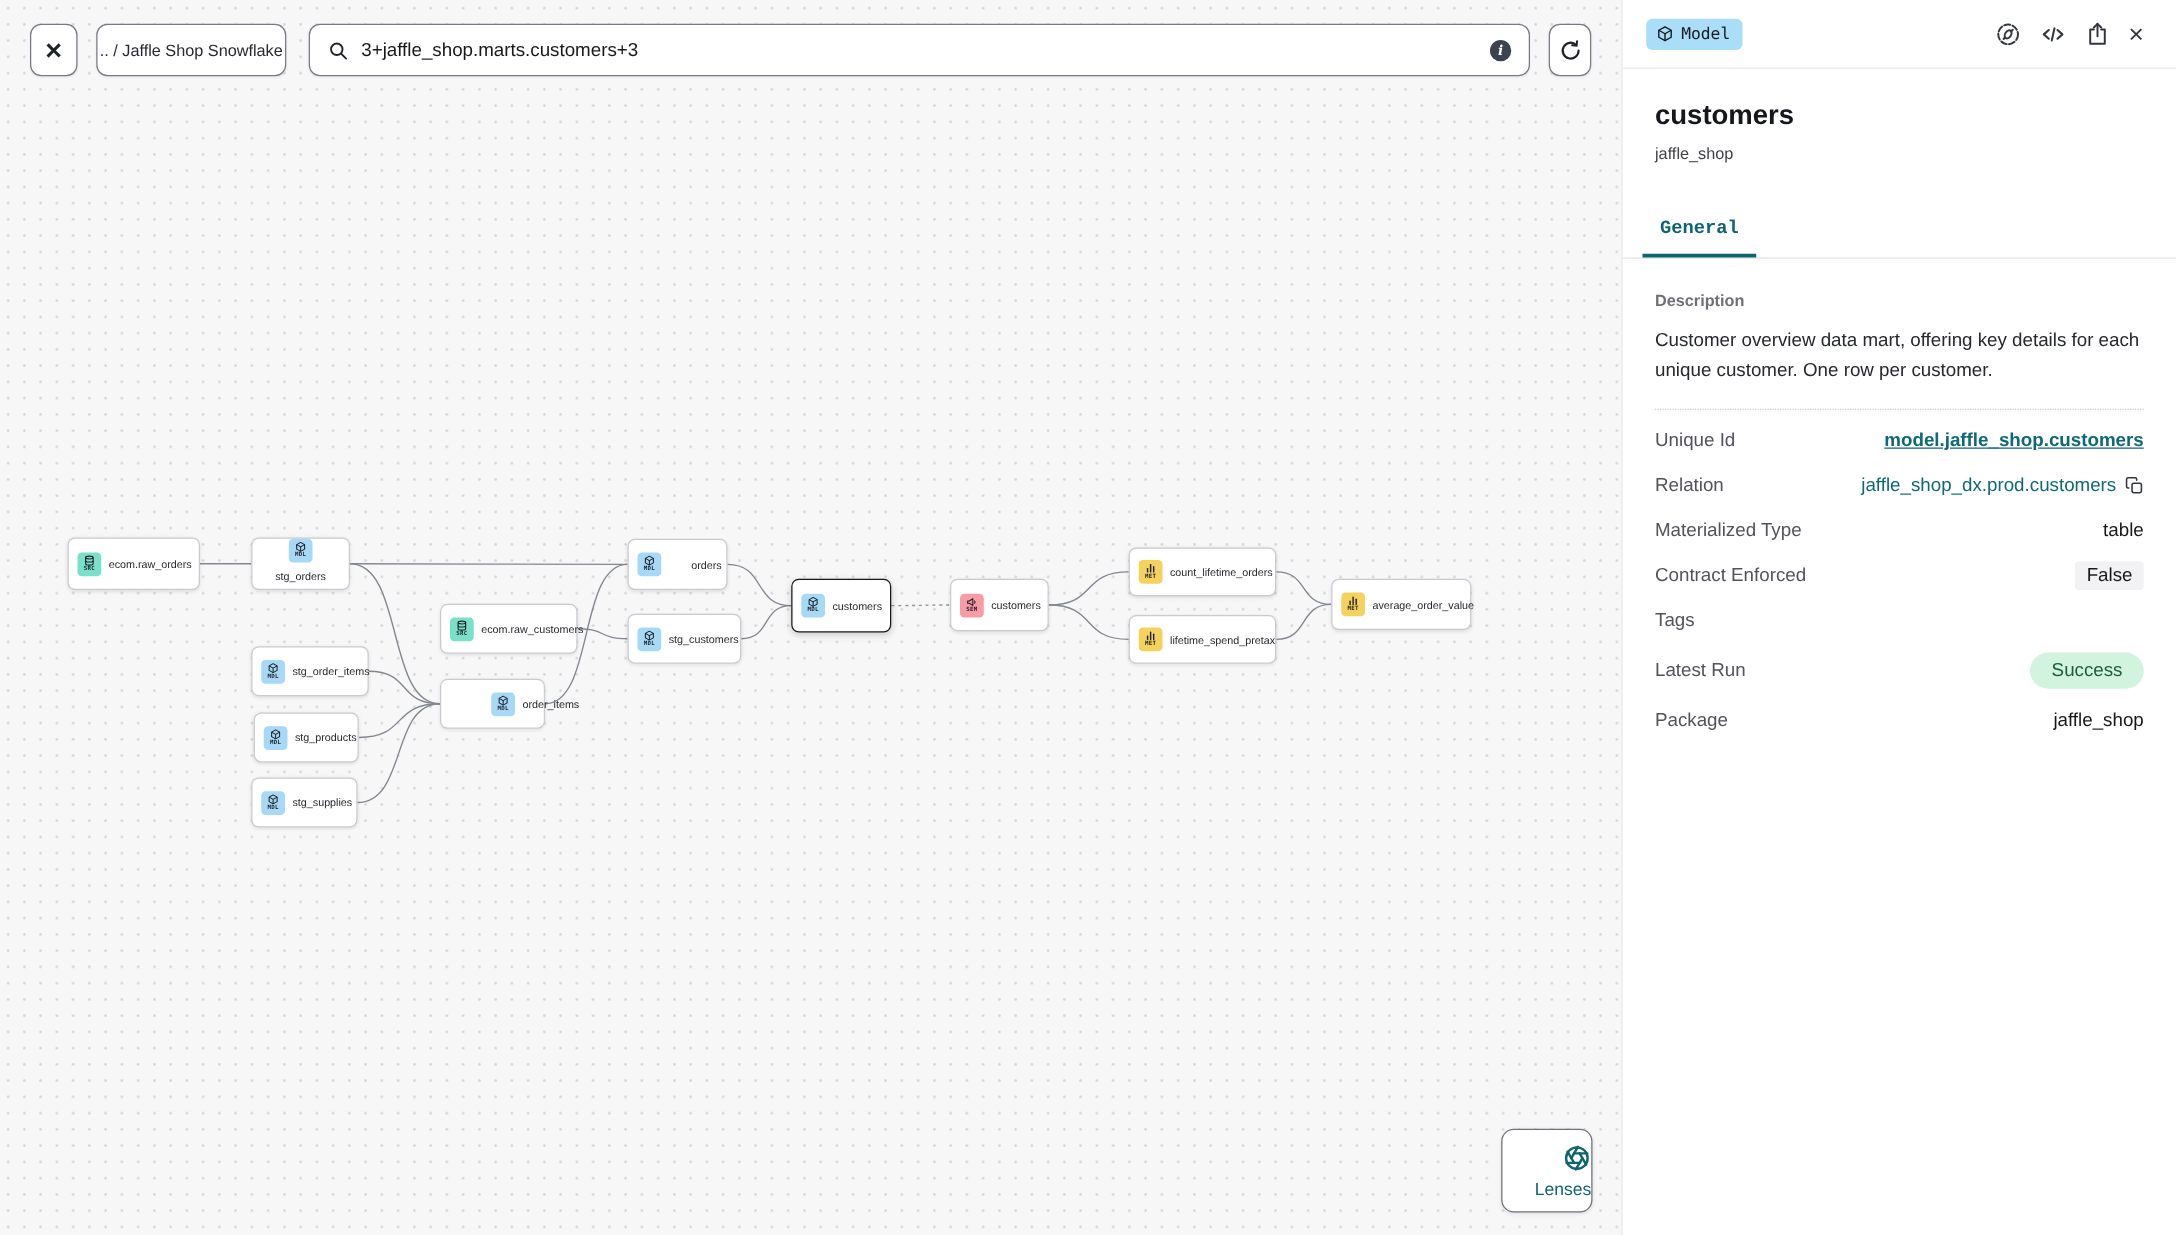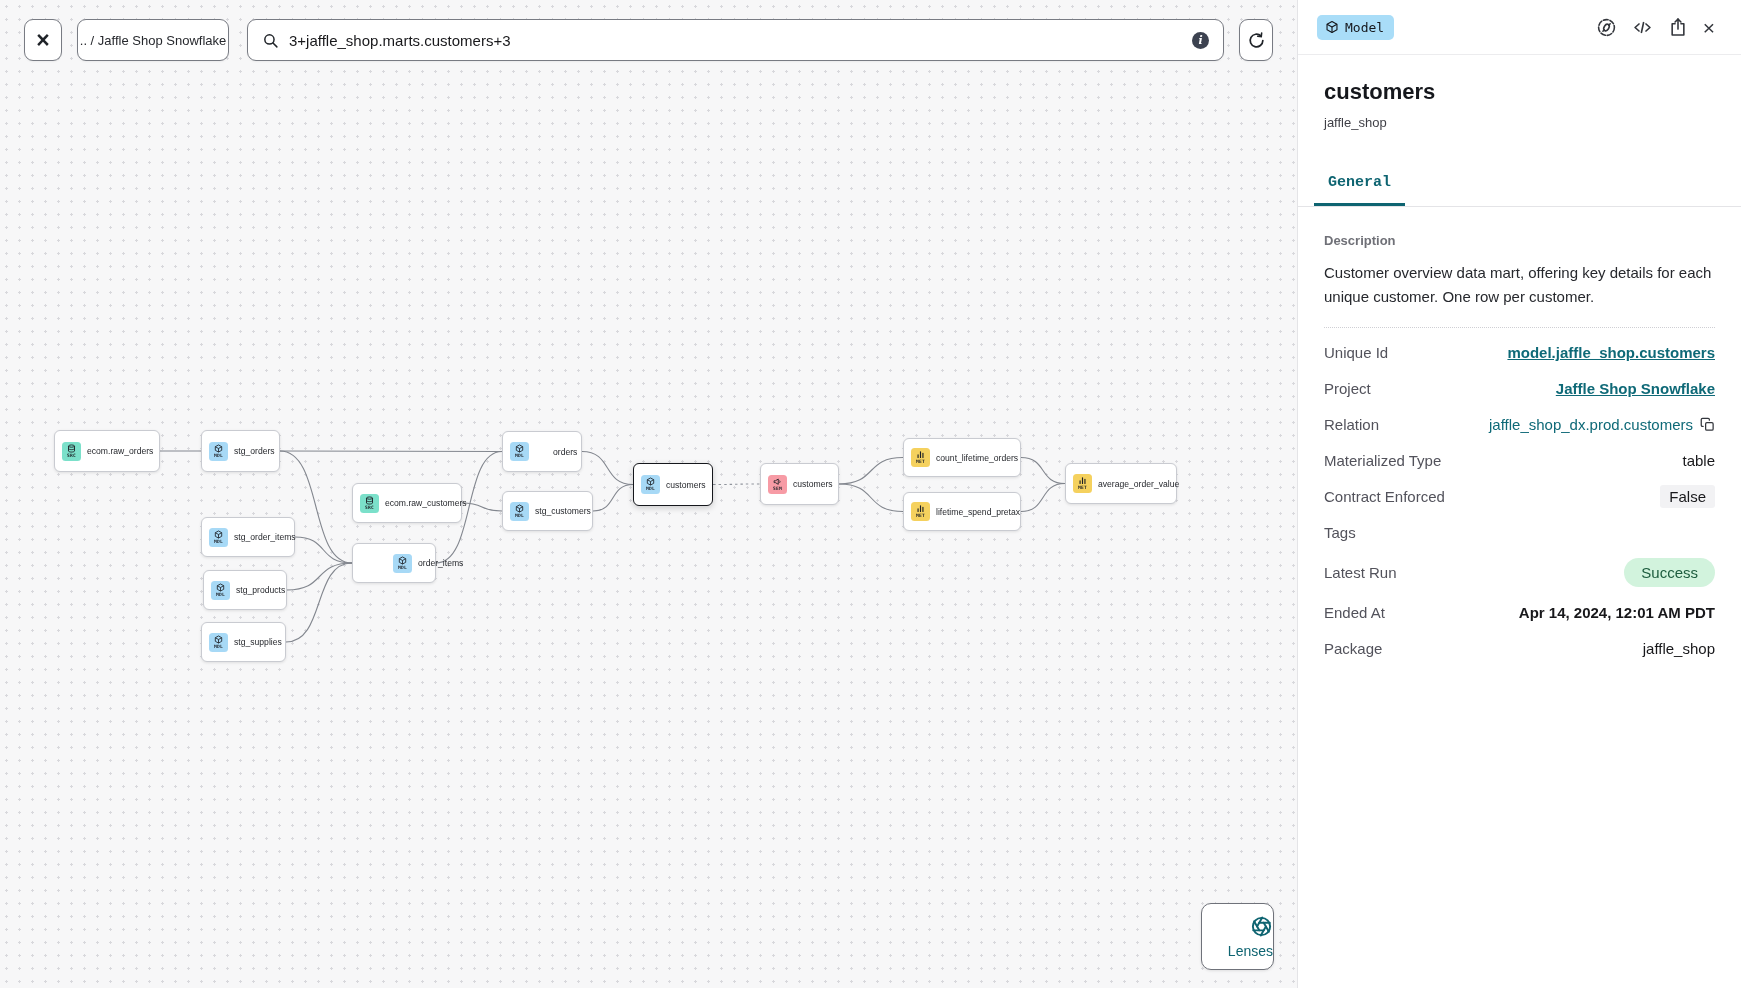--- a/index.html
+++ b/index.html
@@ -189,21 +189,21 @@
       <span class="nbadge SRC">
         <svg width="9" height="9" viewBox="0 0 24 24" fill="none" stroke="#1b1e24" stroke-width="2.4">
           <ellipse cx="12" cy="5.5" rx="8" ry="3"></ellipse>
           <path d="M4 5.5v13c0 1.7 3.6 3 8 3s8-1.3 8-3v-13"></path>
           <path d="M4 12c0 1.7 3.6 3 8 3s8-1.3 8-3"></path>
         </svg>
         <span class="ntype">SRC</span>
       </span>
       <span class="nlabel">ecom.raw_orders</span>
     </div>
-    <div class="node" style="left: 201px; top: 430px; width: 79px; height: 42px;">
+    <div class="node" style="left: 201px; top: 430px; width: 79px; height: 42px; flex-direction: column;">
       <span class="nbadge MDL">
         <svg width="9" height="9" viewBox="0 0 24 24" fill="none" stroke="#1b1e24" stroke-width="2.2" stroke-linejoin="round">
           <path d="M12 2.5 L20.5 7.2 V16.8 L12 21.5 L3.5 16.8 V7.2 Z"></path>
           <path d="M3.5 7.2 L12 12 L20.5 7.2"></path>
           <path d="M12 12 V21.5"></path>
         </svg>
         <span class="ntype">MDL</span>
       </span>
       <span class="nlabel">stg_orders</span>
     </div>
@@ -387,24 +387,20 @@
     </div>
 
     <div class="desc-label">Description</div>
     <div class="desc-text">Customer overview data mart, offering key details for each unique customer. One row per customer.</div>
     <div class="dotted-sep"></div>
 
     <div class="fields">
         <div class="frow">
           <span class="flabel">Unique Id</span>
           <span class="fvalue link">model.jaffle_shop.customers</span>
-        </div>
-        <div class="frow">
-          <span class="flabel">Project</span>
-          <span class="fvalue link">Jaffle Shop Snowflake</span>
         </div>
         <div class="frow">
           <span class="flabel">Relation</span>
           <span class="fvalue relation">
             <span>jaffle_shop_dx.prod.customers</span>
             <span style="display:flex">
               <svg width="15" height="15" viewBox="0 0 24 24" fill="none" stroke="#33363c" stroke-width="2" stroke-linecap="round" stroke-linejoin="round">
                 <rect x="9" y="9" width="12" height="12" rx="2"></rect>
                 <path d="M5 15H4a2 2 0 0 1-2-2V4a2 2 0 0 1 2-2h9a2 2 0 0 1 2 2v1"></path>
               </svg>
@@ -420,22 +416,18 @@
           <span class="fvalue chip">False</span>
         </div>
         <div class="frow">
           <span class="flabel">Tags</span>
         </div>
         <div class="frow tall">
           <span class="flabel">Latest Run</span>
           <span class="fvalue pill">Success</span>
         </div>
         <div class="frow">
-          <span class="flabel">Ended At</span>
-          <span class="fvalue strong">Apr 14, 2024, 12:01 AM PDT</span>
-        </div>
-        <div class="frow">
           <span class="flabel">Package</span>
           <span class="fvalue ">jaffle_shop</span>
         </div>
       </div>
   </div>
 </div>
 
 </body></html>

